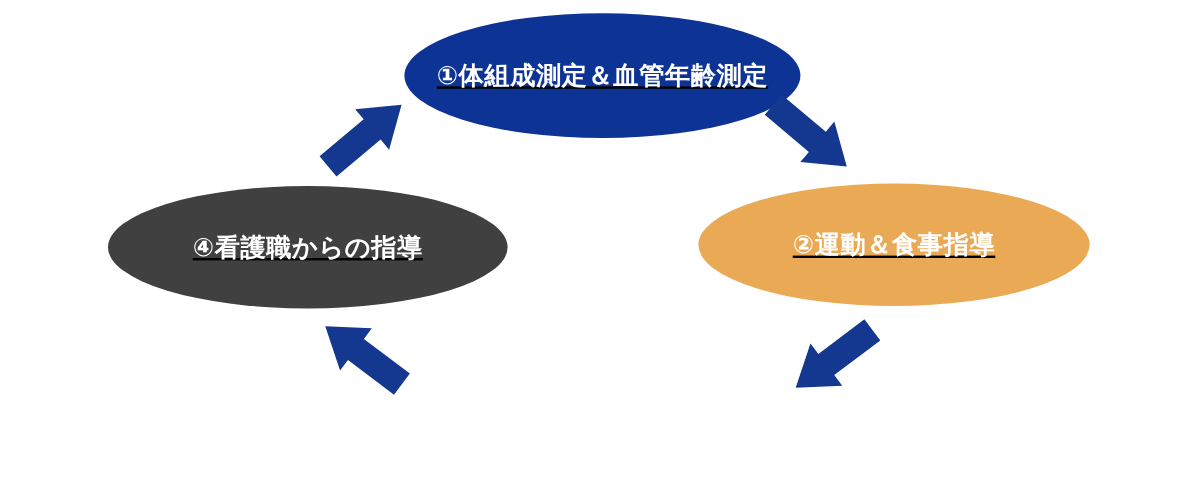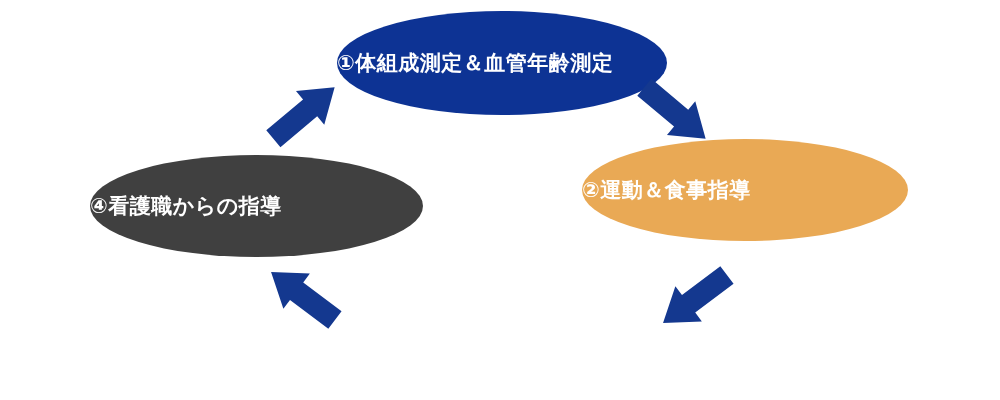--- a/index.html
+++ b/index.html
@@ -14,32 +14,33 @@
   .canvas {
     position: relative;
     width: 1000px;
     height: 400px;
   }
   .node {
     position: absolute;
     border-radius: 50%;
     display: flex;
     align-items: center;
-    justify-content: flex-start;
+    justify-content: center;
     text-align: center;
+    text-decoration: underline;
   }
   .node-label {
     color: #ffffff;
     font-weight: bold;
     font-size: 21px;
     letter-spacing: 0.5px;
     white-space: nowrap;
   }
   .node-top    { left: 337px; top: 11px;  width: 330px; height: 104px; }
-  .node-right  { left: 582px; top: 139px; width: 326px; height: 102px; }
+  .node-right  { left: 582px; top: 153px; width: 326px; height: 102px; }
   .node-bottom { left: 333px; top: 288px; width: 330px; height: 104px; }
   .node-left   { left: 90px;  top: 155px; width: 333px; height: 102px; }
   .arrow-svg {
     position: absolute;
     width: 100px;
     height: 100px;
     pointer-events: none;
   }
   .arrow-1 { left: 625px; top: 63px; }
   .arrow-2 { left: 645px; top: 249px; }

